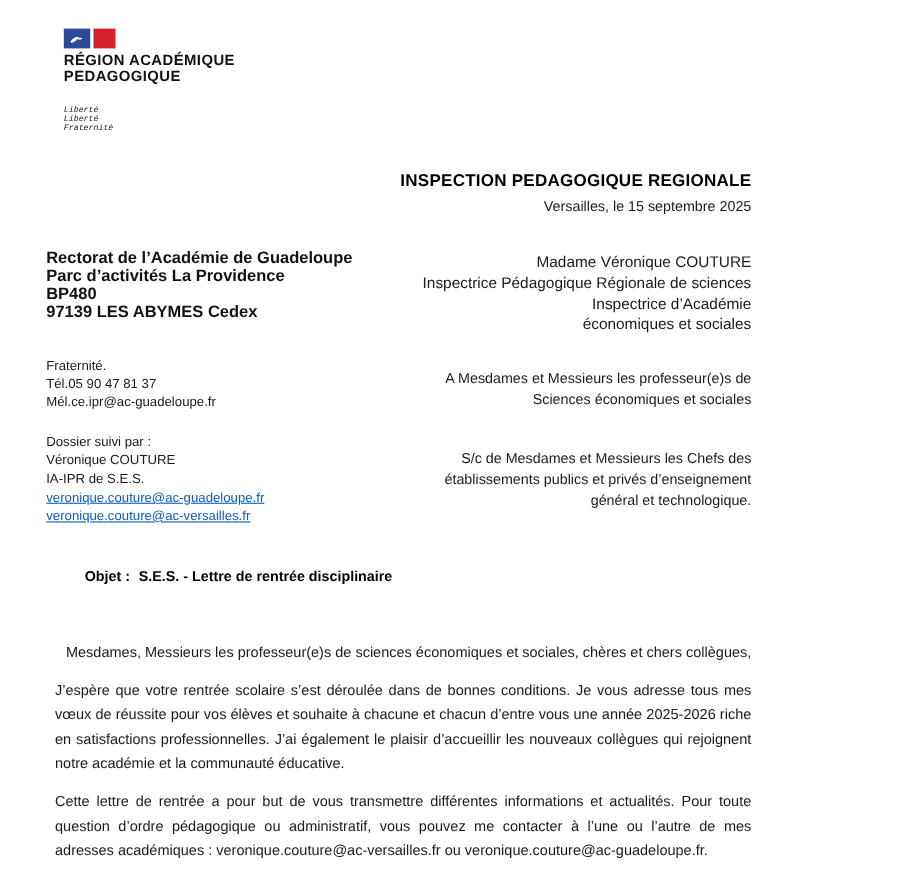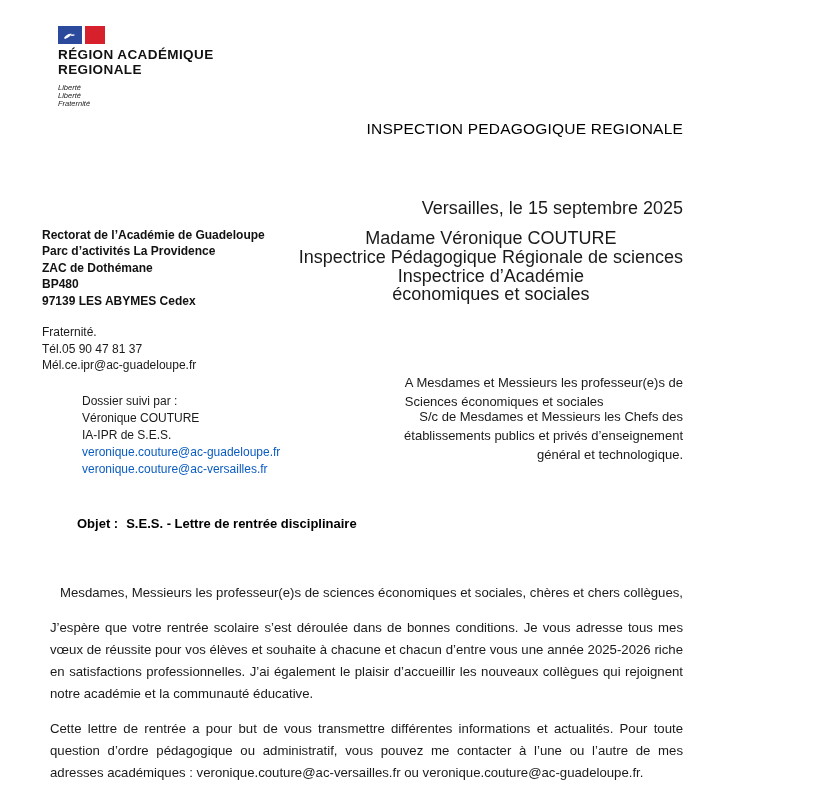--- a/index.html
+++ b/index.html
@@ -43,91 +43,92 @@
     background: #D6202B;
   }
   .region-name {
     font-weight: bold;
     font-size: 13.5px;
     line-height: 14.5px;
     letter-spacing: 0.4px;
     color: #111;
   }
   .motto {
-    margin-top: 7px;
-    font-family: Liberation Sans, sans-serif;
+    margin-top: 20px;
+    font-family: Liberation Mono, monospace;
     font-style: italic;
     font-size: 7.5px;
     line-height: 8px;
     color: #222;
   }
 
   
   .doc-title {
     position: absolute;
-    top: 120px;
+    top: 156px;
     right: 40px;
     font-size: 15.5px;
-    font-weight: normal;
+    font-weight: bold;
     color: #000;
     letter-spacing: 0.2px;
   }
   .date-line {
     position: absolute;
-    top: 198px;
-    right: 40px;
-    font-size: 18px;
+    top: 180px;
+    right: 40px;
+    font-size: 13px;
   }
 
   
   .sender-address {
     position: absolute;
     left: 42px;
     top: 227px;
-    font-size: 12px;
+    font-size: 15px;
     font-weight: bold;
     line-height: 16.4px;
     color: #111;
   }
   .secretariat {
     position: absolute;
     left: 42px;
     top: 324px;
     font-size: 12px;
     line-height: 16.5px;
   }
   .dossier {
     position: absolute;
     left: 42px;
     top: 393px;
     font-size: 12px;
     line-height: 17px;
-    margin-left: 40px;
   }
   .email-link {
     display: block;
     color: #0B5CC2;
+    text-decoration: underline;
     font-size: 12px;
     line-height: 17px;
     cursor: pointer;
   }
 
   
   .recipient {
     position: absolute;
     right: 40px;
     top: 229px;
-    text-align: center;
-    font-size: 18px;
+    text-align: right;
+    font-size: 14px;
     line-height: 18.8px;
   }
   .addressee {
     position: absolute;
     right: 40px;
-    top: 373px;
+    top: 334px;
+    text-align: right;
     font-size: 13px;
     line-height: 19px;
   }
   .sc-block {
     position: absolute;
     right: 40px;
     top: 407px;
     text-align: right;
     font-size: 13px;
     line-height: 19px;
@@ -173,35 +174,34 @@
     <div class="flag">
       <div class="blue">
         <svg width="24" height="18" viewBox="0 0 24 18">
           <path d="M6 12 C8 9, 11 7, 14 8 C12 10, 10 12, 7 13 Z" fill="#ffffff"></path>
           <path d="M13 9 c1.5 -1 3 -1 4 0 c-1 1 -2.5 1.4 -4 0.8 Z" fill="#ffffff" opacity="0.9"></path>
         </svg>
       </div>
       <div class="red"></div>
     </div>
     <div class="region-name">RÉGION ACADÉMIQUE</div>
-    <div class="region-name">REGIONALE</div>
+    <div class="region-name">PEDAGOGIQUE</div>
     <div class="motto">
       <div>Liberté</div>
       <div>Liberté</div>
       <div>Fraternité</div>
     </div>
   </div>
 
   <div class="doc-title">INSPECTION PEDAGOGIQUE REGIONALE</div>
   <div class="date-line">Versailles, le 15 septembre 2025</div>
 
   <div class="sender-address">
     <div>Rectorat de l’Académie de Guadeloupe</div>
     <div>Parc d’activités La Providence</div>
-    <div>ZAC de Dothémane</div>
     <div>BP480</div>
     <div>97139 LES ABYMES Cedex</div>
   </div>
 
   <div class="secretariat">
     <div>Fraternité.</div>
     <div>Tél.05 90 47 81 37</div>
     <div>Mél.ce.ipr@ac-guadeloupe.fr</div>
   </div>
 

